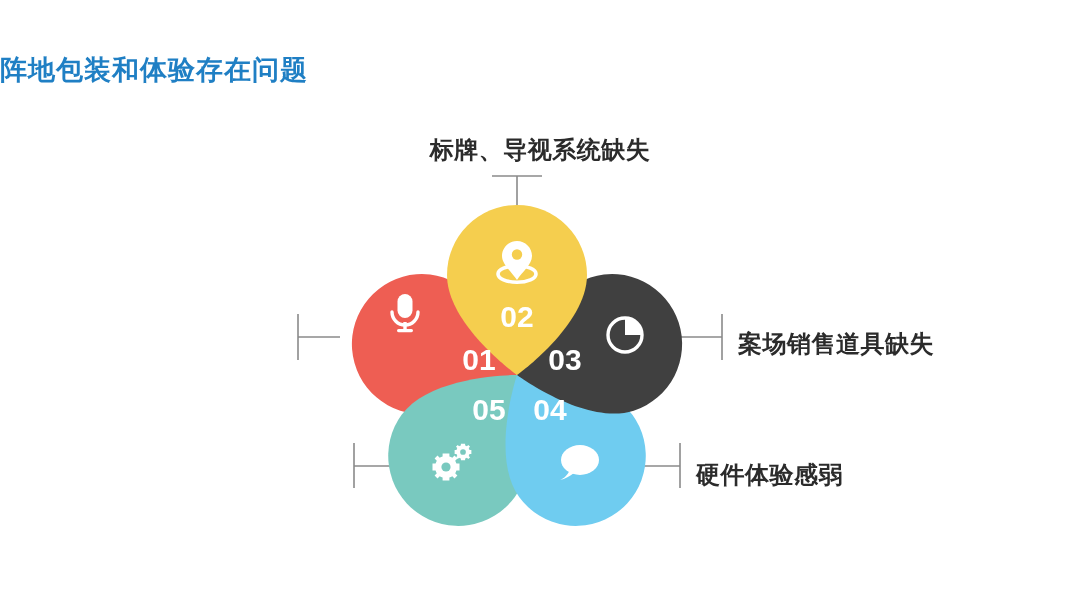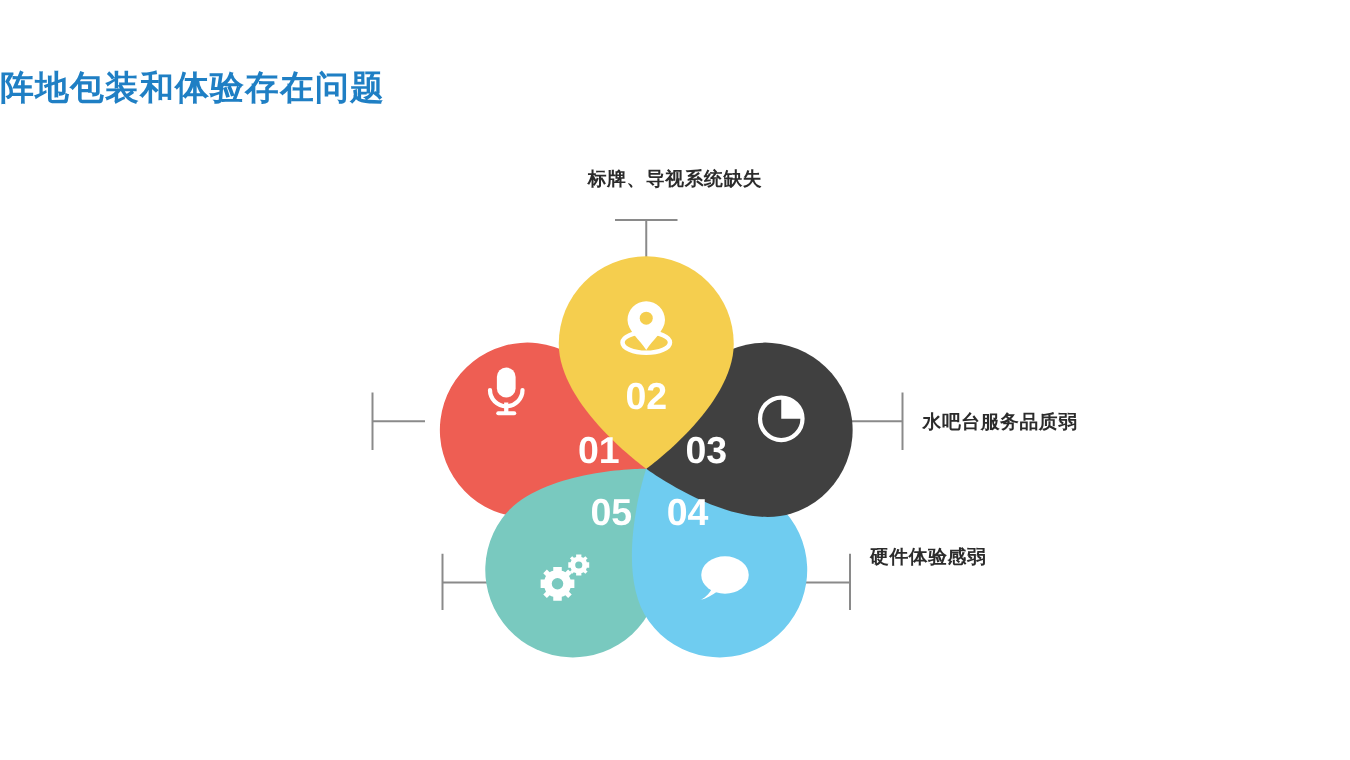--- a/index.html
+++ b/index.html
@@ -65,21 +65,21 @@
   }
   .conn-line {
     stroke: #8a8a8a;
     stroke-width: 1.6;
     fill: none;
   }
 
   
   .label {
     position: absolute;
-    font-size: 15px;
+    font-size: 24px;
     font-weight: bold;
     color: #2b2b2b;
     white-space: nowrap;
     letter-spacing: 0.5px;
   }
   #label-top {
     left: 0;
     top: 134px;
     width: 1080px;
     text-align: center;
@@ -94,21 +94,21 @@
     top: 328px;
     text-align: left;
   }
   #label-bottom-left {
     right: 744px;
     top: 452px;
     text-align: right;
   }
   #label-bottom-right {
     left: 696px;
-    top: 436px;
+    top: 459px;
     text-align: center;
   }
 </style>
 </head>
 <body>
 
 <div id="slide">
 
   <div id="title">阵地包装和体验存在问题</div>
 
@@ -211,16 +211,16 @@
 
       <text class="petal-number" x="162" y="195" text-anchor="middle">01</text>
       <text class="petal-number" x="200" y="152" text-anchor="middle">02</text>
       <text class="petal-number" x="248" y="195" text-anchor="middle">03</text>
       <text class="petal-number" x="233" y="245" text-anchor="middle">04</text>
       <text class="petal-number" x="172" y="245" text-anchor="middle">05</text>
     </svg>
   </div>
 
   <div class="label" id="label-top">标牌、导视系统缺失</div>
-  <div class="label" id="label-right">水吧台服务品质弱</div>
+  <div class="label" id="label-right">案场销售道具缺失</div>
   <div class="label" id="label-bottom-right">硬件体验感弱</div>
 
 </div>
 
 </body></html>

